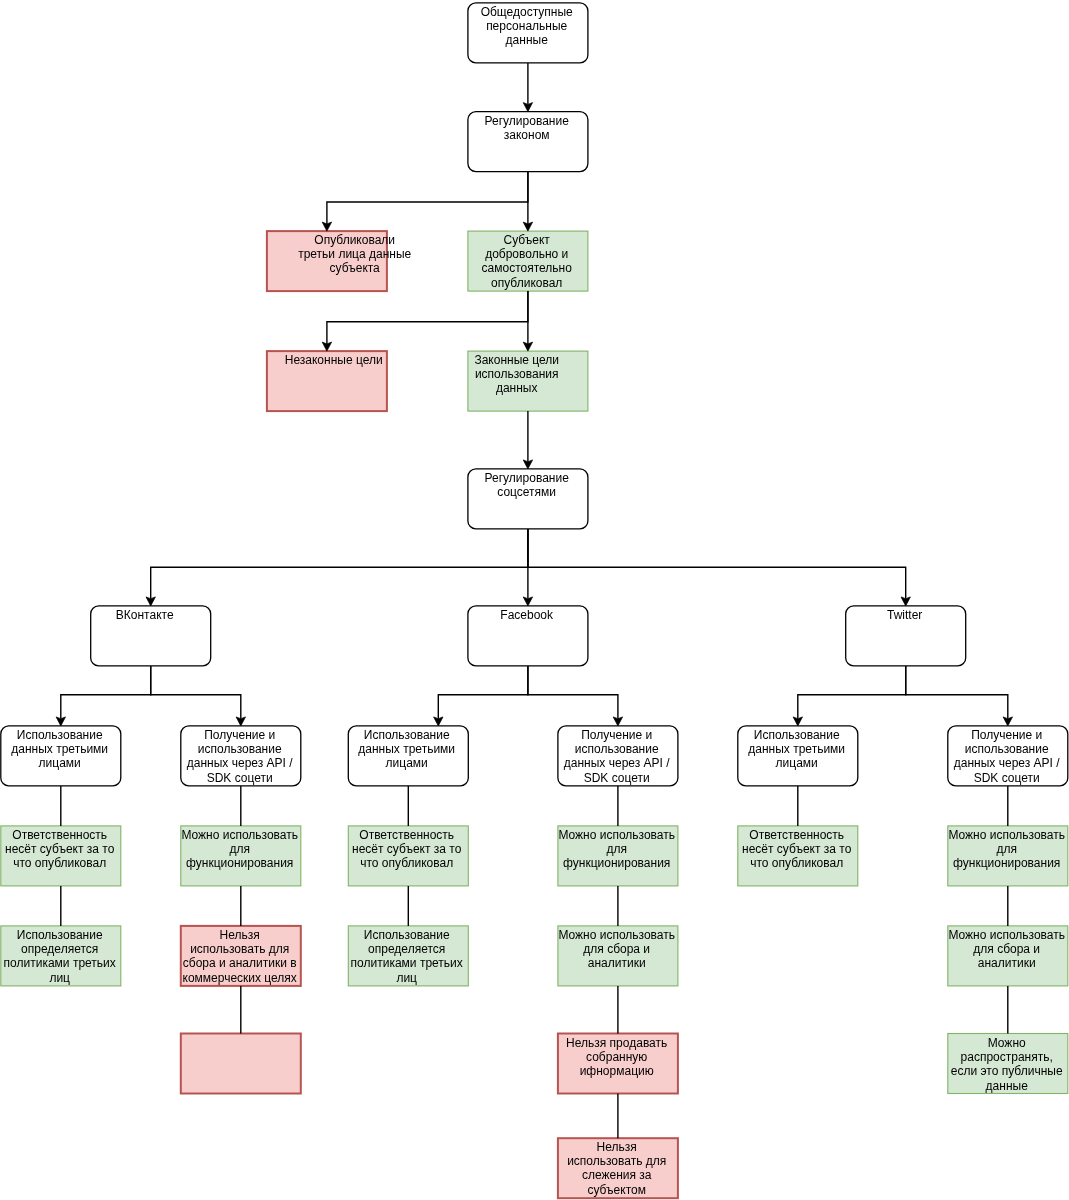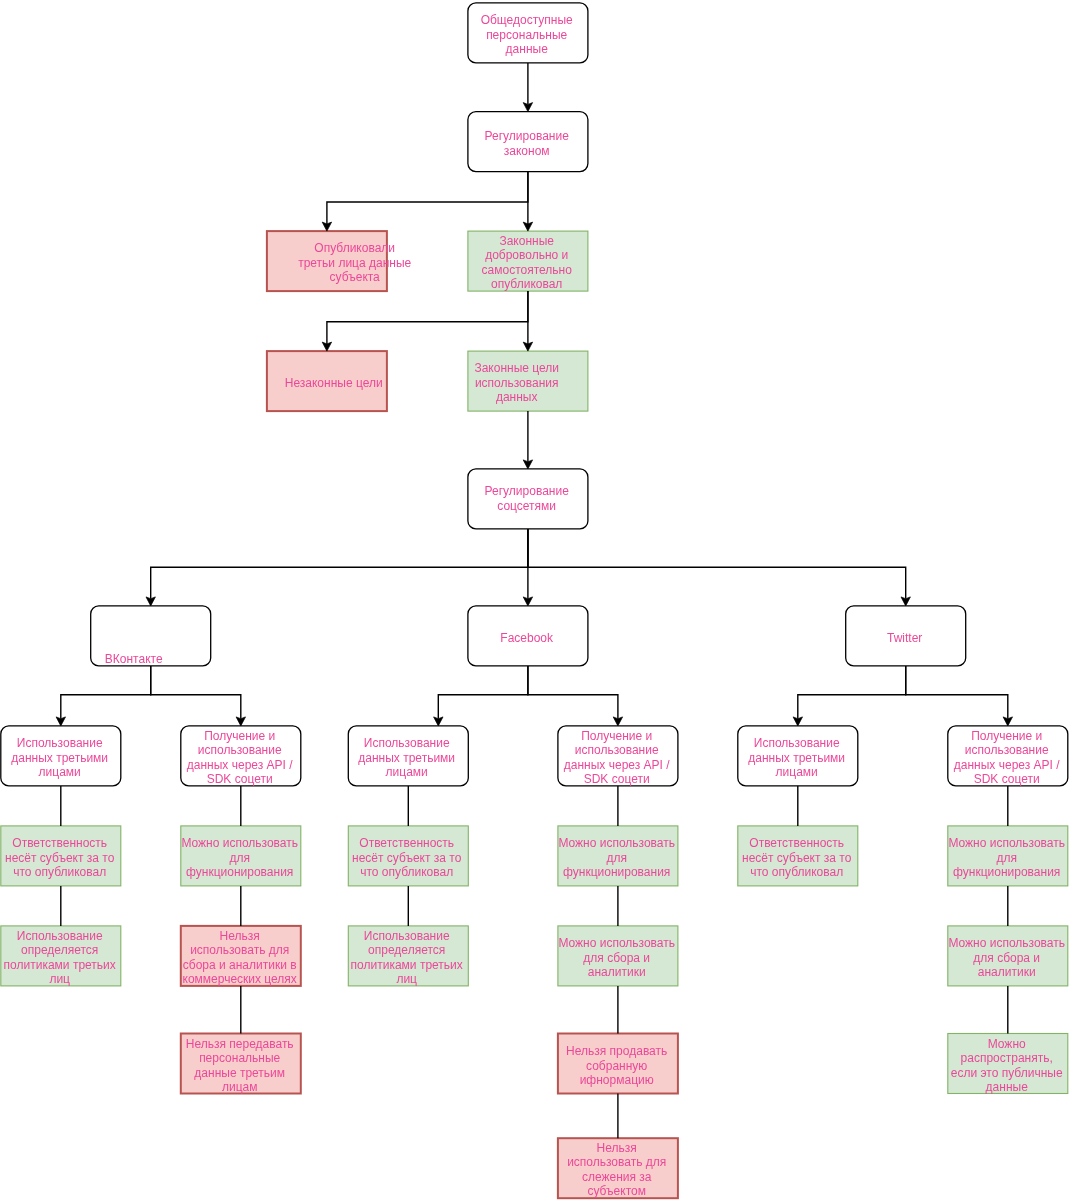--- a/index.html
+++ b/index.html
@@ -2,22 +2,22 @@
 <html><head>
 <meta charset="utf-8">
 <title>Flowchart</title>
 <style>
   html,body{margin:0;padding:0;background:#ffffff;}
   body{width:1069px;height:1200px;overflow:hidden;
        font-family:"Liberation Sans",sans-serif;}
   #canvas{position:relative;width:1069px;height:1200px;background:#ffffff;}
   svg#shape-layer{position:absolute;left:0;top:0;width:1069px;height:1200px;overflow:visible;}
   #label-layer{position:absolute;left:0;top:0;width:1069px;height:1200px;}
-  .node{position:absolute;box-sizing:border-box;display:flex;align-items:center;
-        justify-content:center;font-size:12px;line-height:14.3px;color:#ec4899;
+  .node{position:absolute;box-sizing:border-box;display:flex;
+        justify-content:center;font-size:12px;line-height:14.3px;color:#000000;
         text-align:center;will-change:transform;}
   .node .lbl{display:block;width:117.8px;position:relative;top:1.7px;left:-1.3px;}
 </style>
 </head>
 <body>
 
 <div id="canvas">
   <svg id="shape-layer" viewBox="0 0 1069 1200" width="1069" height="1200" xmlns="http://www.w3.org/2000/svg">
       <rect x="467.9" y="2.9" width="120" height="60" rx="8" ry="8" fill="#ffffff" stroke="#000000" stroke-width="1.3"></rect>
       <rect x="467.9" y="111.6" width="120" height="60" rx="8" ry="8" fill="#ffffff" stroke="#000000" stroke-width="1.3"></rect>
@@ -100,32 +100,32 @@
       <div class="node" style="left: 467.9px; top: 2.9px; width: 120px; height: 60px;">
         <span class="lbl">Общедоступные персональные данные</span>
       </div>
       <div class="node" style="left: 467.9px; top: 111.6px; width: 120px; height: 60px;">
         <span class="lbl">Регулирование законом</span>
       </div>
       <div class="node" style="left: 266.9px; top: 231.1px; width: 120px; height: 60px; margin-left: 29px;">
         <span class="lbl">Опубликовали третьи лица данные субъекта</span>
       </div>
       <div class="node" style="left: 467.9px; top: 231.1px; width: 120px; height: 60px;">
-        <span class="lbl">Законные добровольно и самостоятельно опубликовал</span>
+        <span class="lbl">Субъект добровольно и самостоятельно опубликовал</span>
       </div>
       <div class="node" style="left: 266.9px; top: 351.1px; width: 136px; height: 60px;">
         <span class="lbl">Незаконные цели</span>
       </div>
       <div class="node" style="left: 467.9px; top: 351.1px; width: 100px; height: 60px;">
         <span class="lbl">Законные цели использования данных</span>
       </div>
       <div class="node" style="left: 467.9px; top: 468.9px; width: 120px; height: 56px;">
         <span class="lbl">Регулирование соцсетями</span>
       </div>
-      <div class="node" style="left: 87px; top: 605.9px; width: 96px; height: 60px; margin-top: 21px;">
+      <div class="node" style="left: 98px; top: 605.9px; width: 96px; height: 60px;">
         <span class="lbl">ВКонтакте</span>
       </div>
       <div class="node" style="left: 467.9px; top: 605.9px; width: 120px; height: 60px;">
         <span class="lbl">Facebook</span>
       </div>
       <div class="node" style="left: 845.7px; top: 605.9px; width: 120px; height: 60px;">
         <span class="lbl">Twitter</span>
       </div>
       <div class="node" style="left: 0.8px; top: 725.9px; width: 120px; height: 60px;">
         <span class="lbl">Использование данных третьими лицами</span>
@@ -150,23 +150,20 @@
       </div>
       <div class="node" style="left: 0.8px; top: 925.9px; width: 120px; height: 60px;">
         <span class="lbl">Использование определяется политиками третьих лиц</span>
       </div>
       <div class="node" style="left: 180.8px; top: 825.9px; width: 120px; height: 60px;">
         <span class="lbl">Можно использовать для функционирования</span>
       </div>
       <div class="node" style="left: 180.8px; top: 925.9px; width: 120px; height: 60px;">
         <span class="lbl">Нельзя использовать для сбора и аналитики в коммерческих целях</span>
       </div>
-      <div class="node" style="left: 180.8px; top: 1033.5px; width: 120px; height: 60px;">
-        <span class="lbl">Нельзя передавать персональные данные третьим лицам</span>
-      </div>
       <div class="node" style="left: 348.3px; top: 825.9px; width: 120px; height: 60px;">
         <span class="lbl">Ответственность несёт субъект за то что опубликовал</span>
       </div>
       <div class="node" style="left: 348.3px; top: 925.9px; width: 120px; height: 60px;">
         <span class="lbl">Использование определяется политиками третьих лиц</span>
       </div>
       <div class="node" style="left: 557.9px; top: 825.9px; width: 120px; height: 60px;">
         <span class="lbl">Можно использовать для функционирования</span>
       </div>
       <div class="node" style="left: 557.9px; top: 925.9px; width: 120px; height: 60px;">

